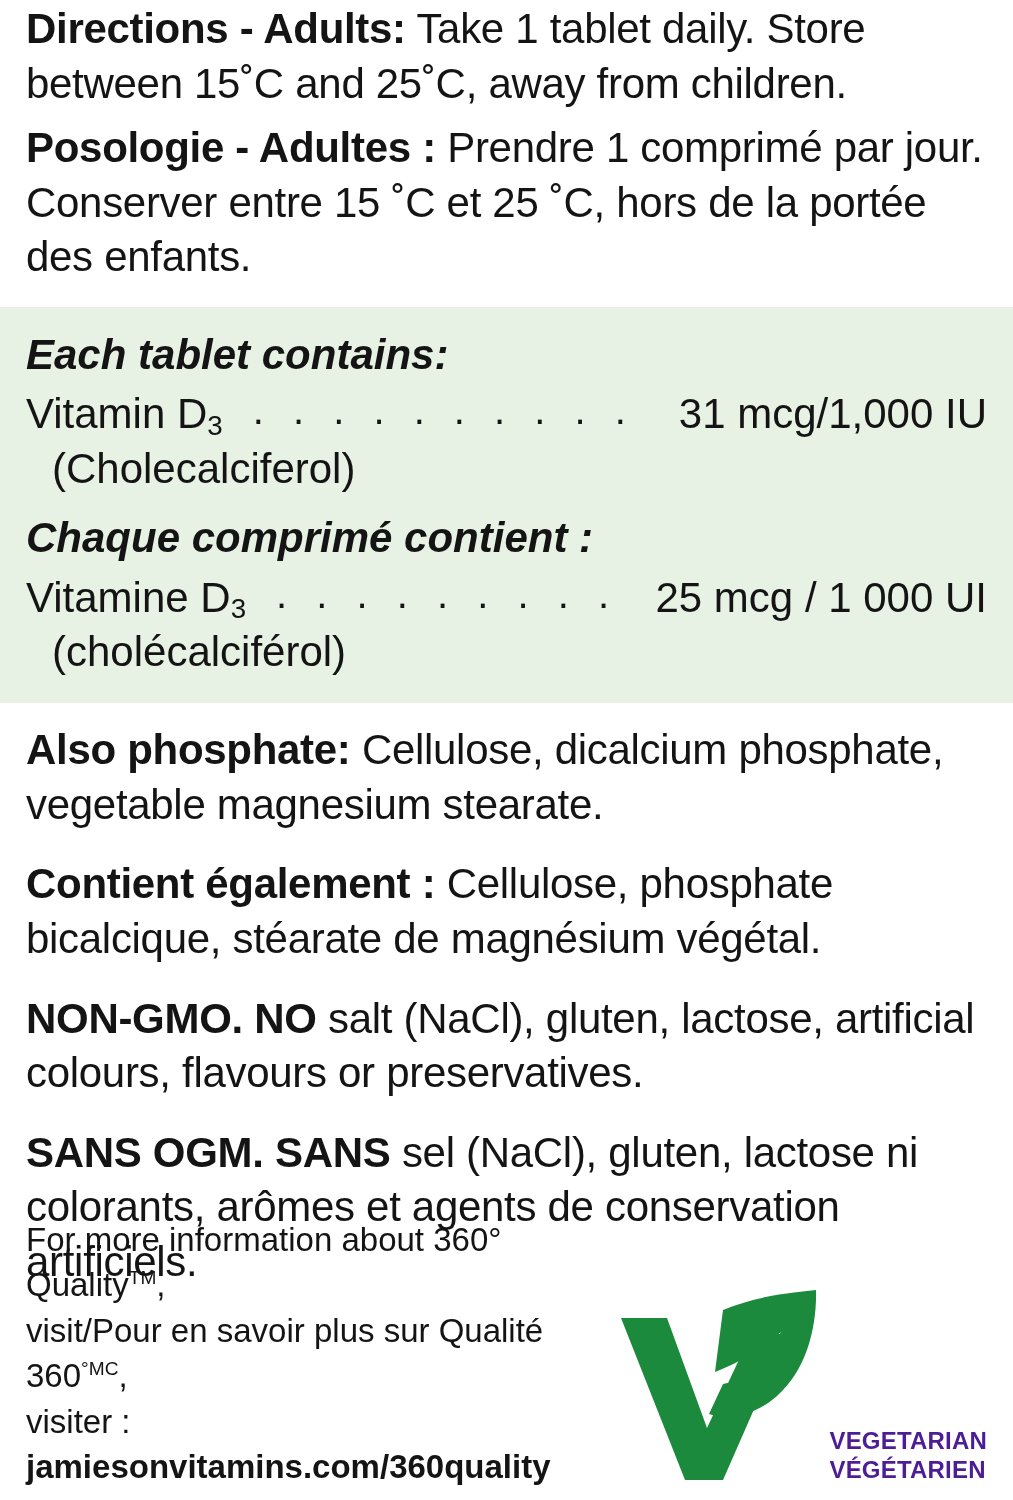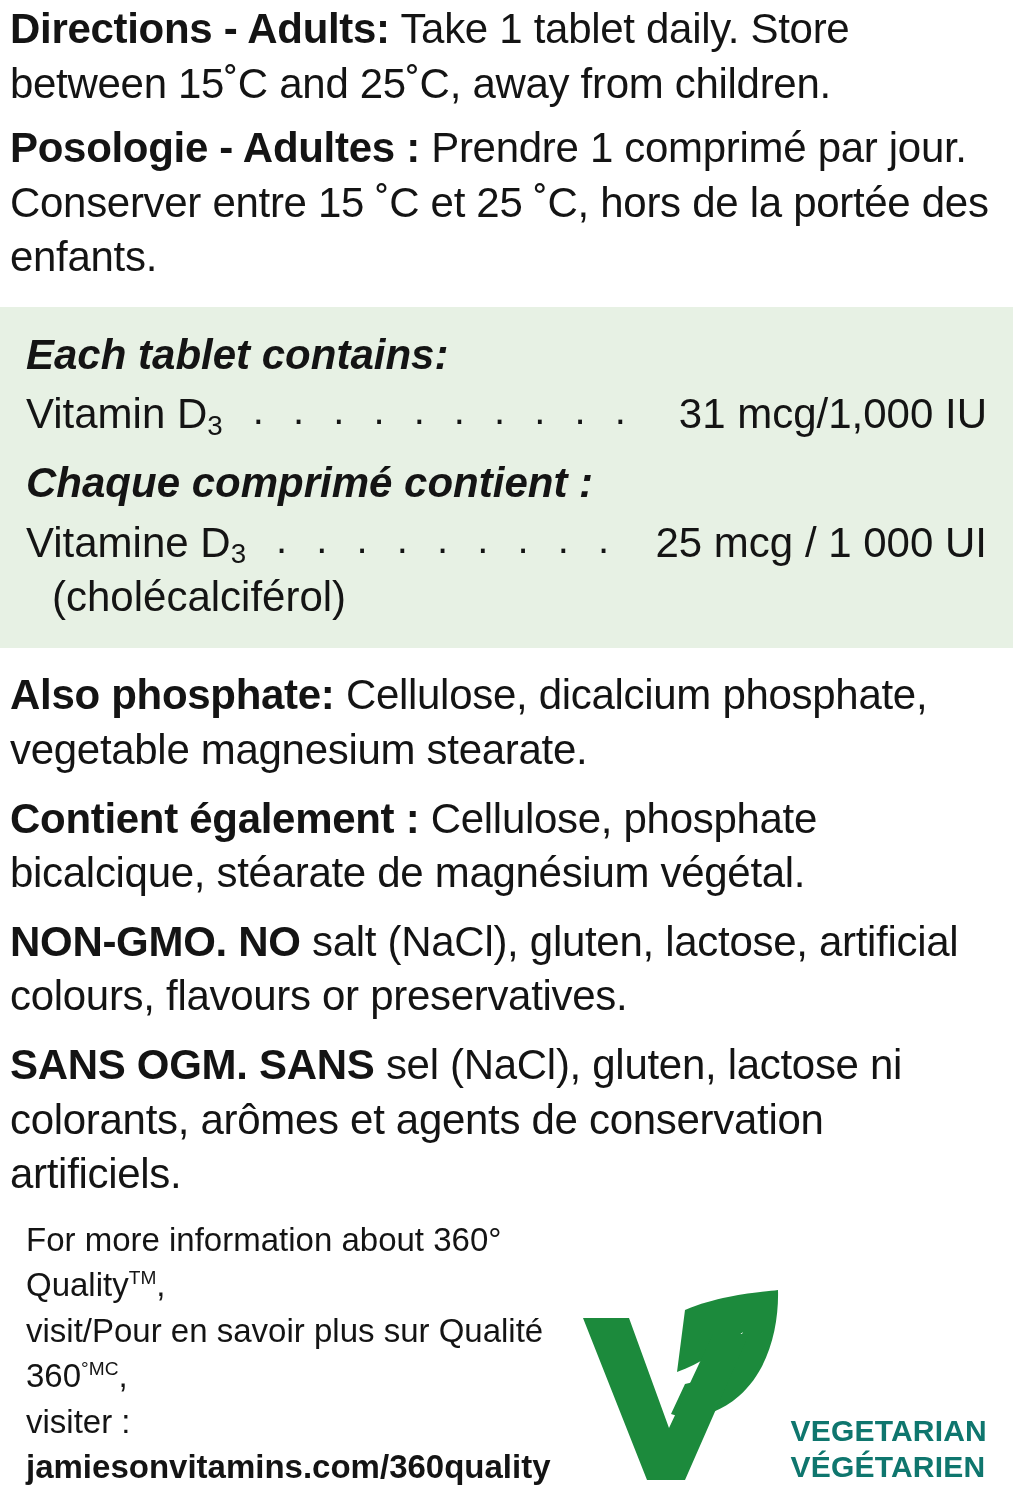--- a/index.html
+++ b/index.html
@@ -15,21 +15,21 @@
     overflow: hidden;
   }
   .label {
     position: relative;
     width: 1013px;
     height: 1500px;
     box-sizing: border-box;
   }
 
   .block {
-    padding: 0 10px;
+    padding: 0 26px;
   }
 
   p {
     margin: 0;
     font-size: 42px;
     line-height: 1.30;
     letter-spacing: -0.3px;
   }
 
   .bold {
@@ -90,21 +90,21 @@
   }
   .panel .head.second {
     margin-top: 16px;
   }
 
   
   .lower {
     padding-top: 20px;
   }
   .lower p + p {
-    margin-top: 14px;
+    margin-top: 25px;
   }
 
   
   .footer {
     position: absolute;
     left: 0;
     right: 0;
     bottom: 10px;
     display: flex;
     align-items: flex-end;
@@ -126,25 +126,25 @@
     line-height: 0;
   }
 
   .veg-badge {
     display: flex;
     align-items: flex-end;
     gap: 8px;
     margin-bottom: 2px;
   }
   .veg-words {
-    font-size: 30px;
+    font-size: 24px;
     font-weight: bold;
     line-height: 1.18;
     letter-spacing: 0.2px;
-    color: #0f766e;
+    color: #4c1d95;
     padding-bottom: 4px;
   }
   .veg-mark {
     width: 210px;
     height: 200px;
     flex: 0 0 auto;
   }
 </style>
 </head>
 <body>
@@ -157,20 +157,21 @@
   </div>
 
   <div class="panel">
     <div class="head">Each tablet contains:</div>
 
     <div class="dot-row">
       <span class="name"><span>Vitamin D</span><sub>3</sub></span>
       <span class="leader">. . . . . . . . . . . . . . . . . . . . . . . . . . . . . . . . . . . . . . . .</span>
       <span class="amount">31 mcg/1,000 IU</span>
     </div>
+    <div class="sub-line">(Cholecalciferol)</div>
 
     <div class="head second">Chaque comprimé contient :</div>
 
     <div class="dot-row">
       <span class="name"><span>Vitamine D</span><sub>3</sub></span>
       <span class="leader">. . . . . . . . . . . . . . . . . . . . . . . . . . . . . . . . . . . . . . . .</span>
       <span class="amount">25 mcg / 1 000 UI</span>
     </div>
     <div class="sub-line">(cholécalciférol)</div>
   </div>

